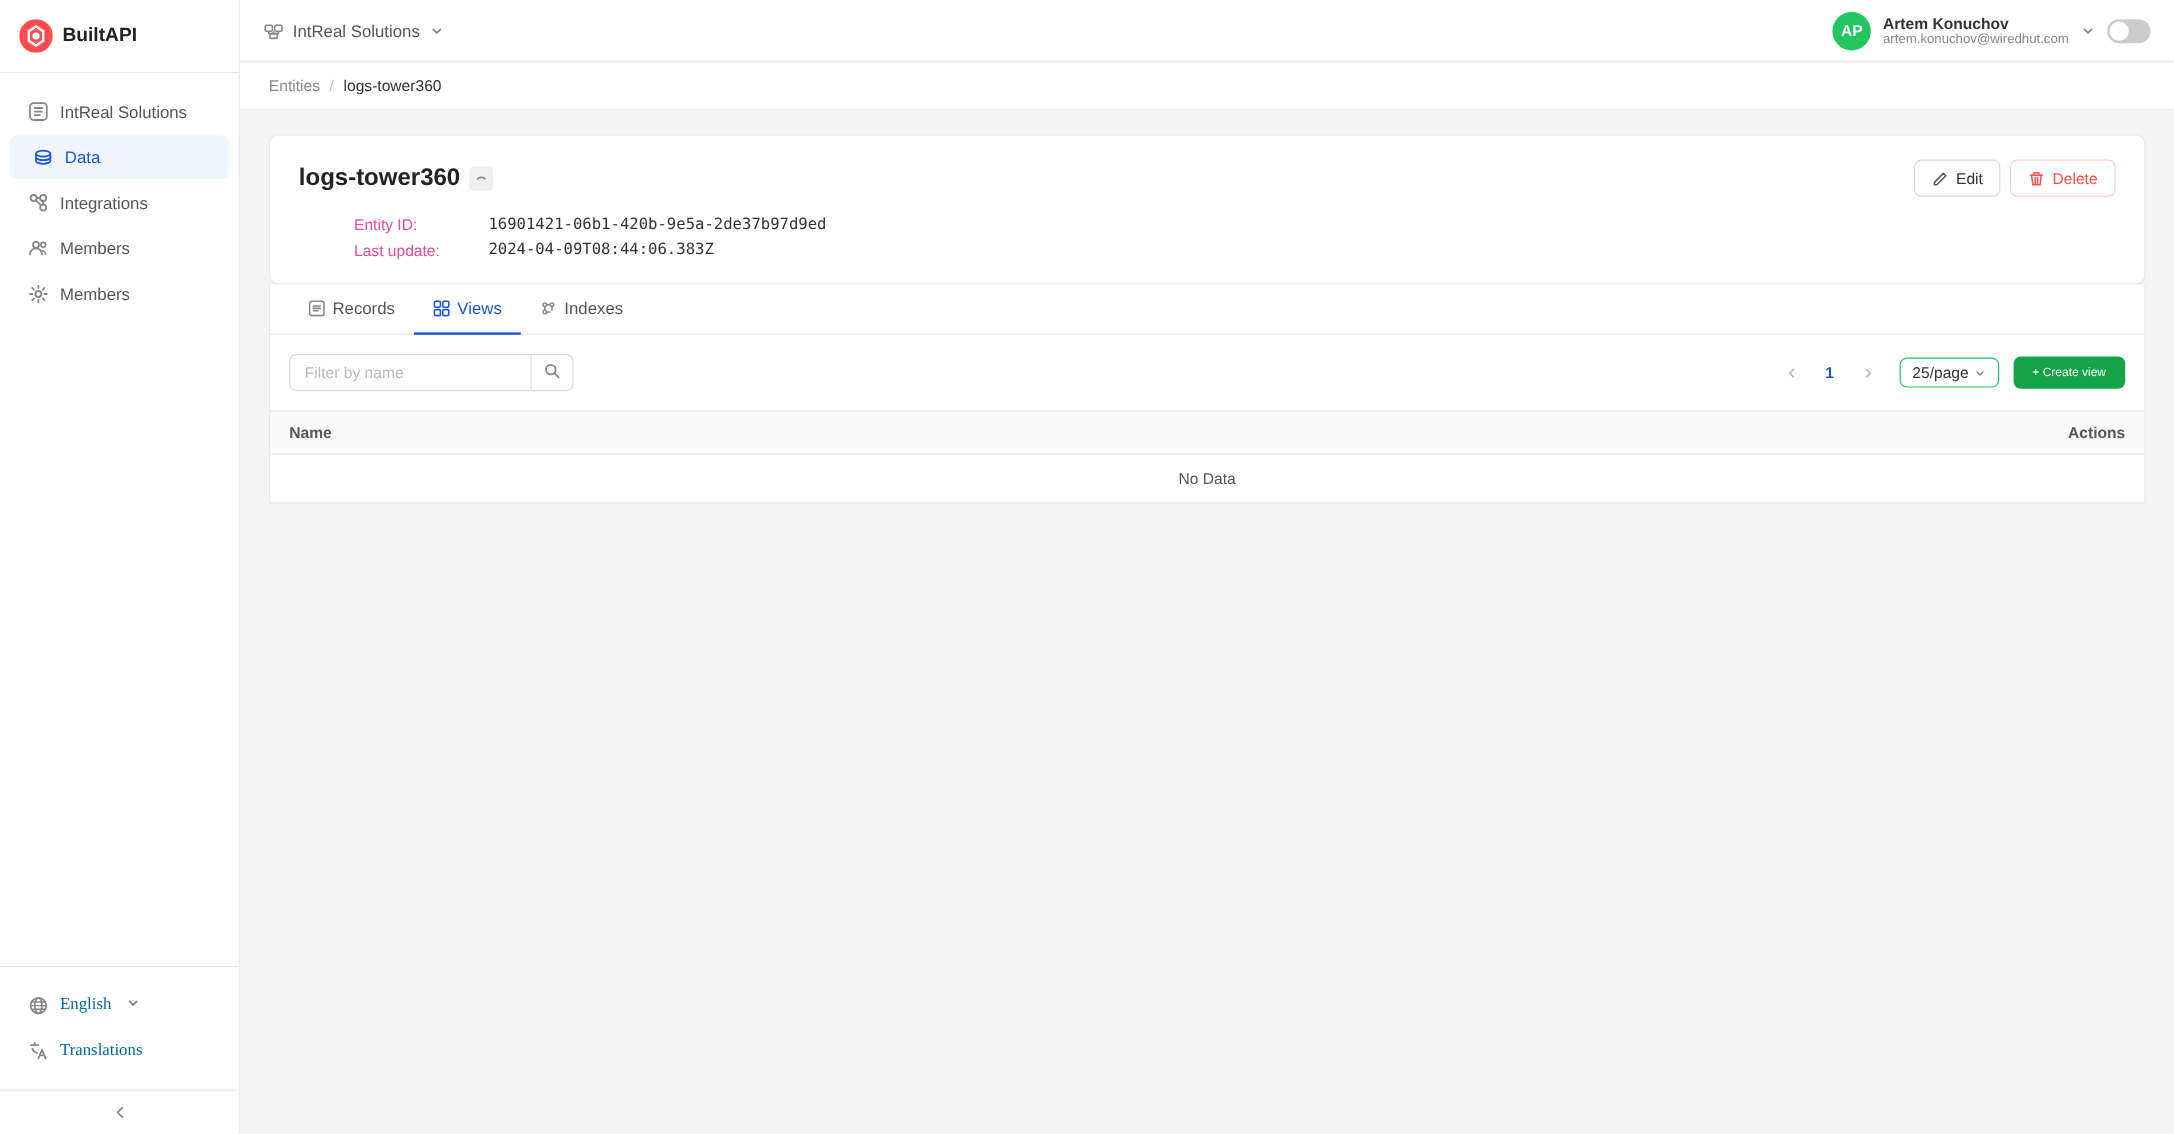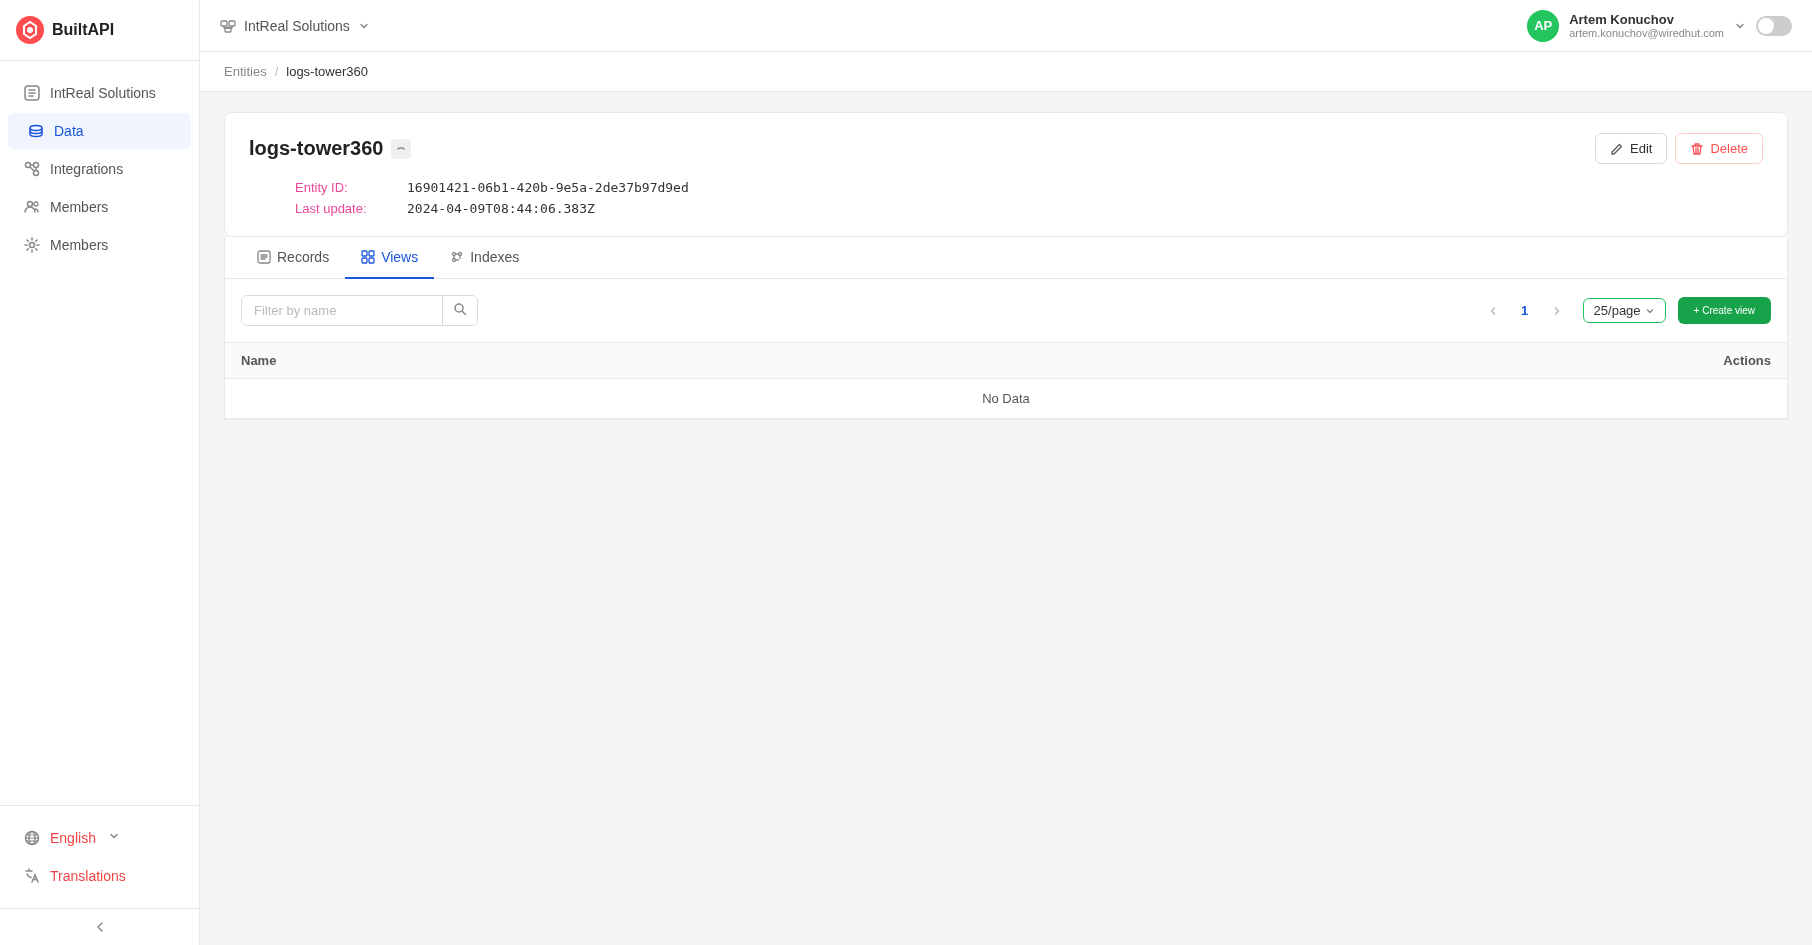--- a/index.html
+++ b/index.html
@@ -53,22 +53,23 @@
       border-top: 1px solid #e8e8e8;
     }
     .sidebar-bottom-item {
       display: flex;
       align-items: flex-start;
       gap: 10px;
       padding: 10px 16px;
       cursor: pointer;
       margin: 2px 8px;
       border-radius: 6px;
-      color: #ef4444;
+      color: #0369a1;
       font-size: 14px;
+      font-family: Liberation Serif, serif;
     }
     .sidebar-collapse {
       display: flex;
       align-items: center;
       justify-content: center;
       padding: 10px;
       cursor: pointer;
       color: #888;
       border-top: 1px solid #e8e8e8;
     }

